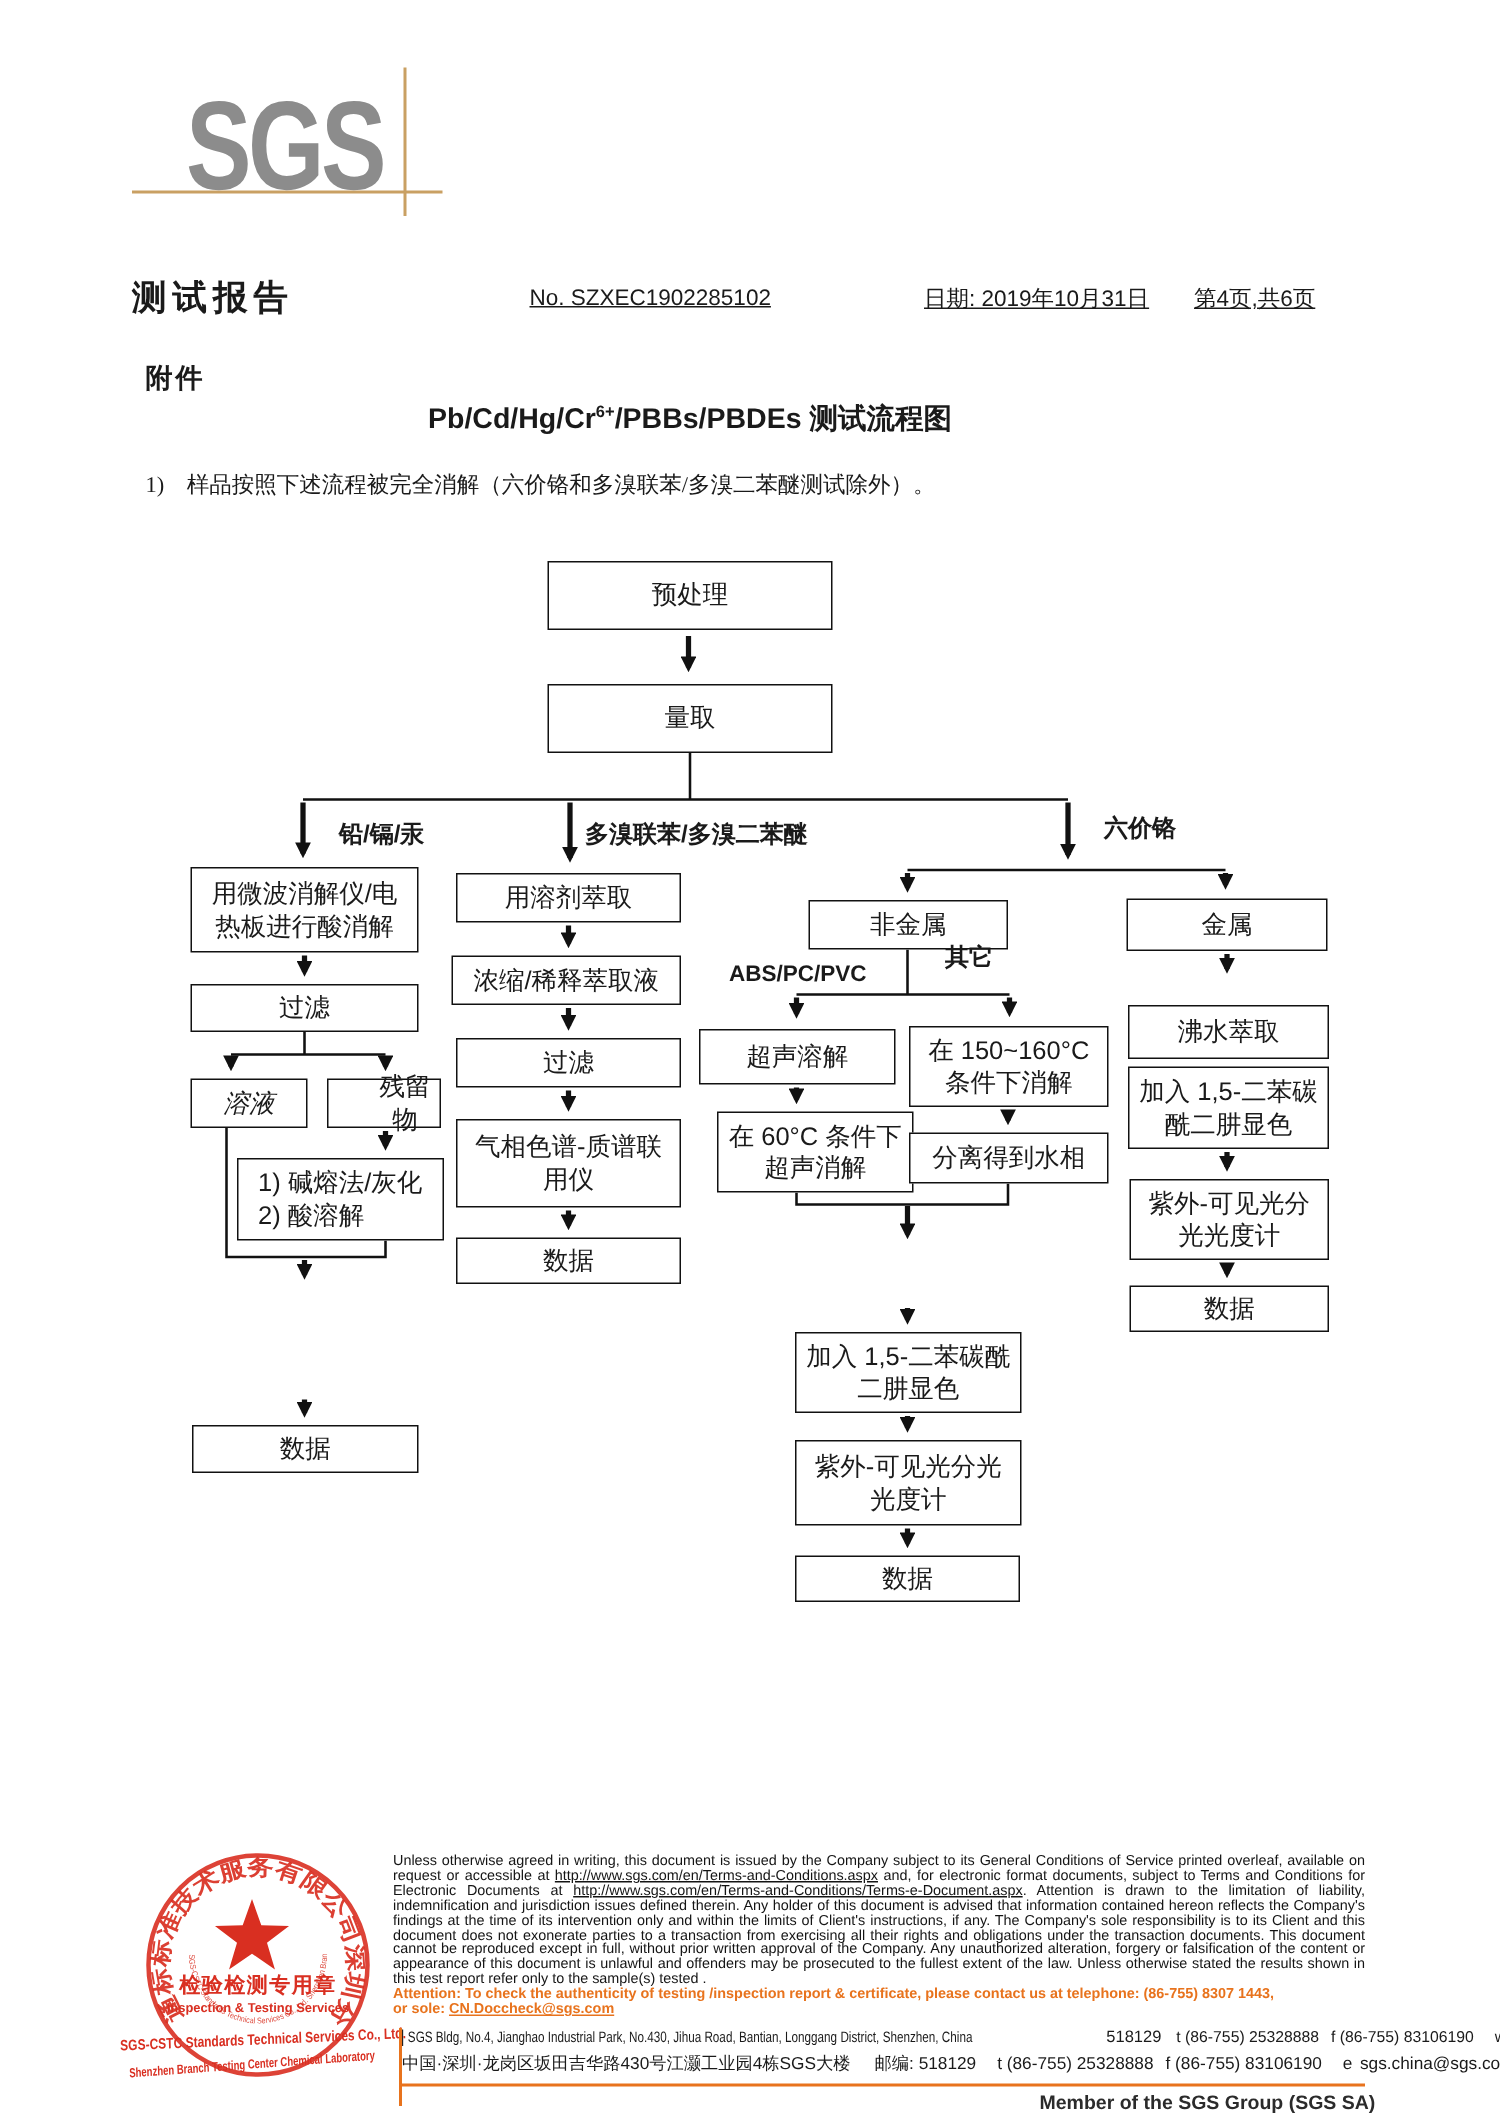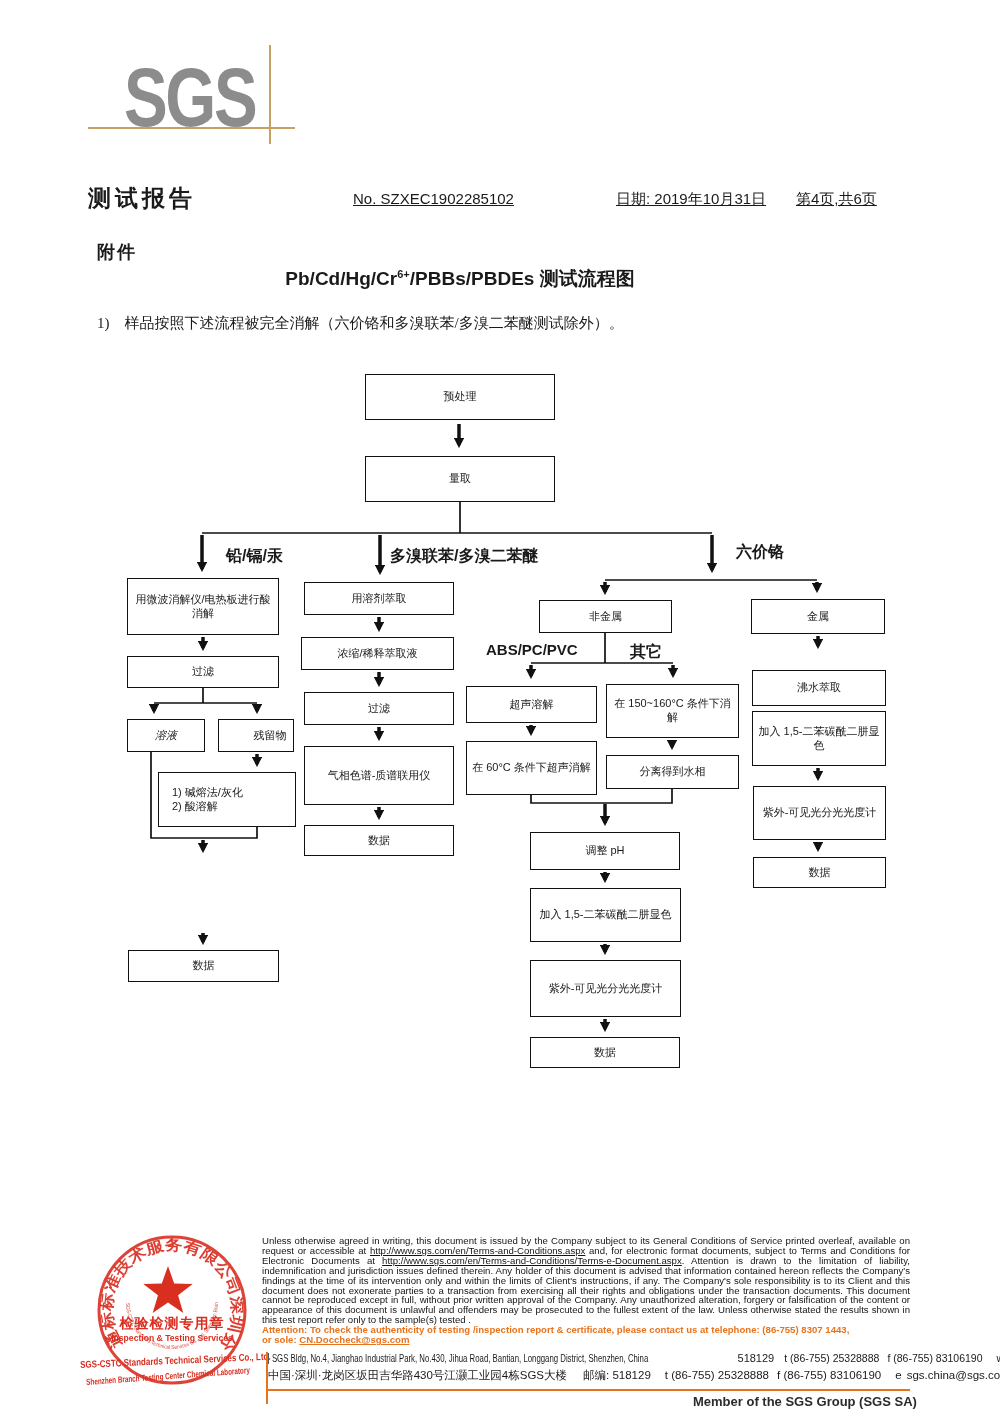--- a/index.html
+++ b/index.html
@@ -25,21 +25,21 @@
   
   .attach-label { font-size:18px; font-weight:bold; letter-spacing:2px; }
   .flow-title { font-size:19px; font-weight:bold; }
   .flow-title sup { font-size:11px; }
   .note-line { font-size:15px; font-family:"Liberation Serif","DejaVu Serif",serif; }
 
   
   .fc-box {
     position:absolute; border:1.6px solid #111; background:#fff;
     display:flex; align-items:center; justify-content:center; text-align:center;
-    font-size:11px; line-height:1.25; padding:2px 5px;
+    font-size:17px; line-height:1.25; padding:2px 5px;
   }
   .fc-box.left-align { justify-content:flex-start; text-align:left; padding-left:13px; }
   .fc-label { position:absolute; font-weight:bold; font-size:16px; white-space:nowrap; }
   .fc-label.latin { font-weight:600; font-size:15px; }
   svg.connectors { position:absolute; left:0; top:0; pointer-events:none; }
 
   
   .disclaimer {
     position:absolute; left:262px; top:1236px; width:648px;
     font-size:9.6px; line-height:9.9px; text-align:justify; color:#141414;
@@ -143,26 +143,25 @@
   <div class="fc-box" style="left:128px; top:950px; width:151px; height:32px;">数据</div>
 
   <div class="fc-box" style="left:304px; top:582px; width:150px; height:33px;">用溶剂萃取</div>
   <div class="fc-box" style="left:301px; top:637px; width:153px; height:33px;">浓缩/稀释萃取液</div>
   <div class="fc-box" style="left:304px; top:692px; width:150px; height:33px;">过滤</div>
   <div class="fc-box" style="left:304px; top:746px; width:150px; height:59px;">气相色谱-质谱联用仪</div>
   <div class="fc-box" style="left:304px; top:825px; width:150px; height:31px;">数据</div>
 
   <div class="fc-box" style="left:539px; top:600px; width:133px; height:33px;">非金属</div>
   <div class="fc-label latin" style="left:486px; top:641px;">ABS/PC/PVC</div>
-  <div class="fc-label" style="left:630px; top:642px;">其它</div>
+  <div class="fc-label" style="left:630px; top:628px;">其它</div>
   <div class="fc-box" style="left:466px; top:686px; width:131px; height:37px;">超声溶解</div>
   <div class="fc-box" style="left:606px; top:684px; width:133px; height:54px;">在 150~160°C 条件下消解</div>
-  <div class="fc-box" style="left:466px; top:741px; width:131px; height:54px;">在 60°C 条件下超声消解</div>
+  <div class="fc-box" style="left:478px; top:741px; width:131px; height:54px;">在 60°C 条件下超声消解</div>
   <div class="fc-box" style="left:606px; top:755px; width:133px; height:34px;">分离得到水相</div>
-  <div class="fc-box" style="left:530px; top:832px; width:150px; height:38px;">调整 pH</div>
   <div class="fc-box" style="left:530px; top:888px; width:151px; height:54px;">加入 1,5-二苯碳酰二肼显色</div>
   <div class="fc-box" style="left:530px; top:960px; width:151px; height:57px;">紫外-可见光分光光度计</div>
   <div class="fc-box" style="left:530px; top:1037px; width:150px; height:31px;">数据</div>
 
   <div class="fc-box" style="left:751px; top:599px; width:134px; height:35px;">金属</div>
   <div class="fc-box" style="left:752px; top:654px; width:134px; height:36px;margin-top:16px;">沸水萃取</div>
   <div class="fc-box" style="left:752px; top:711px; width:134px; height:55px;">加入 1,5-二苯碳酰二肼显色</div>
   <div class="fc-box" style="left:753px; top:786px; width:133px; height:54px;">紫外-可见光分光光度计</div>
   <div class="fc-box" style="left:753px; top:857px; width:133px; height:31px;">数据</div>
 

